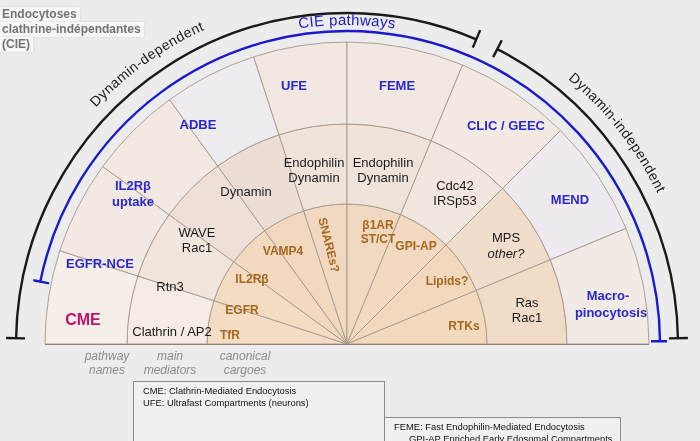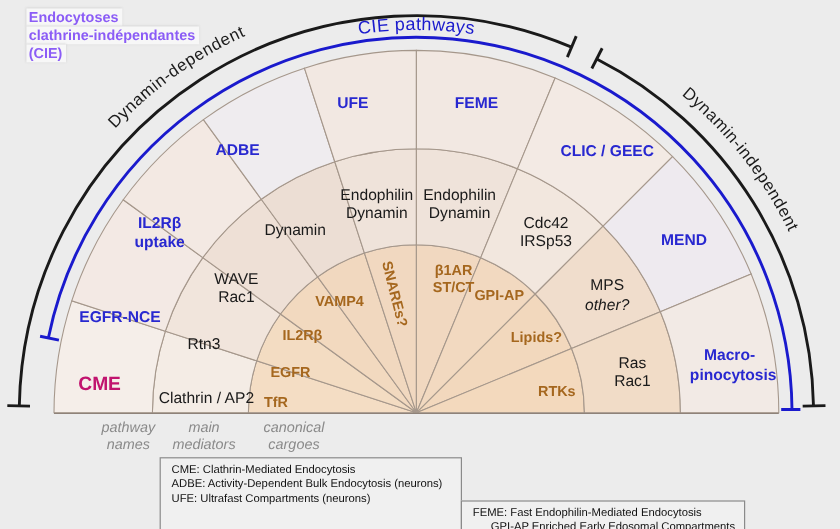--- a/index.html
+++ b/index.html
@@ -10,21 +10,21 @@
 
   .path-label{font-size:13px;font-weight:bold;fill:#2828d0;text-anchor:middle;}
   .cme-label{font-size:16px;font-weight:bold;fill:#c1136e;text-anchor:middle;}
   .mediator-label{font-size:13px;fill:#1a1a1a;text-anchor:middle;}
   .mediator-italic{font-style:italic;}
   .cargo-label{font-size:12px;font-weight:bold;fill:#a5671e;text-anchor:middle;}
   .ring-caption{font-size:12px;font-style:italic;fill:#8a8a8a;text-anchor:middle;}
   .arc-text{font-size:14px;fill:#1a1a1a;letter-spacing:0.5px;}
   .cie-text{font-size:15px;fill:#1a1acd;letter-spacing:0.3px;}
 
-  #title{position:absolute;left:22px;top:7px;font-size:12px;font-weight:bold;color:#8b5cf6;line-height:14px;}
+  #title{position:absolute;left:0;top:7px;font-size:12px;font-weight:bold;color:#737373;line-height:14px;}
   #title span{background:#f7f7f7;padding:0 3px 1px 2px;display:inline-block;box-shadow:0 0 2px #cfcfcf;}
 
   .legend-box{position:absolute;top:381px;height:48px;background:#f0f0f0;border:1px solid #8a8a8a;
     padding:3px 0 10px 9px;font-size:9.4px;line-height:12px;color:#111;white-space:nowrap;}
   #legend-left{left:133px;width:241px;}
   #legend-right{left:384px;width:226px;margin-top:36px;}
   .legend-line{display:block;}
   .legend-line.indent{padding-left:15px;}
 </style>
 </head>
@@ -148,21 +148,20 @@
   </svg>
 
   <div id="title">
     <span>Endocytoses</span><br>
     <span>clathrine-indépendantes</span><br>
     <span>(CIE)</span>
   </div>
 
   <div id="legend-left" class="legend-box">
     <span class="legend-line">CME: Clathrin-Mediated Endocytosis</span>
-    <span class="legend-line">ADBE: Activity-Dependent Bulk Endocytosis (neurons)</span>
     <span class="legend-line">UFE: Ultrafast Compartments (neurons)</span>
   </div>
   <div id="legend-right" class="legend-box">
     <span class="legend-line">FEME: Fast Endophilin-Mediated Endocytosis</span>
     <span class="legend-line indent">GPI-AP Enriched Early Edosomal Compartments</span>
     <span class="legend-line">MEND: Massive Endocytosis</span>
   </div>
 </div>
 
 </body></html>

